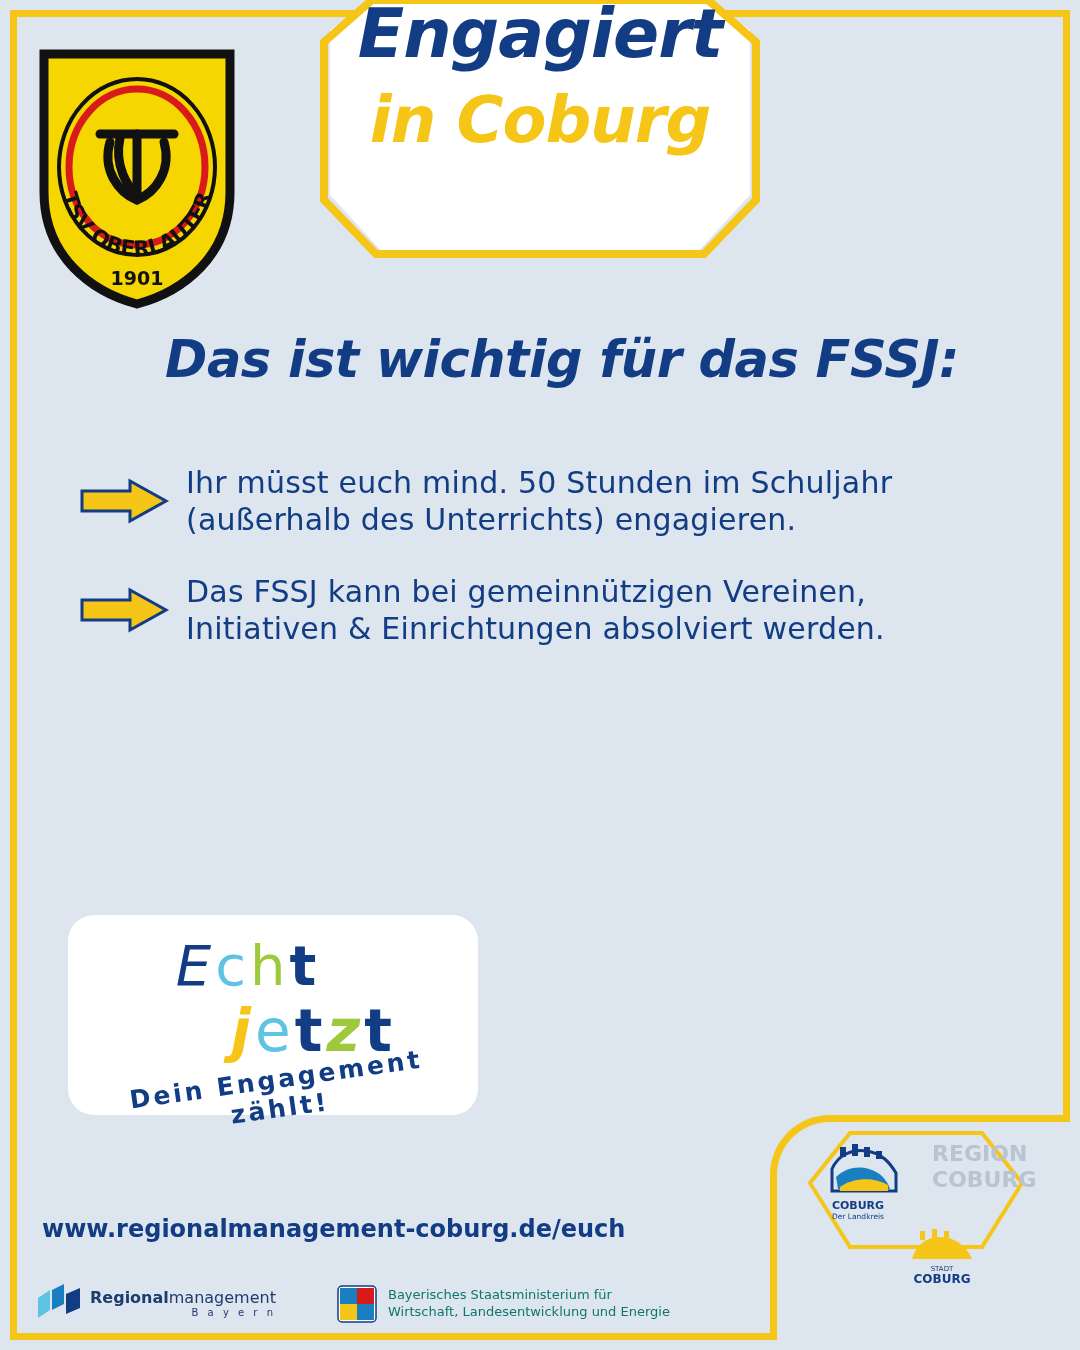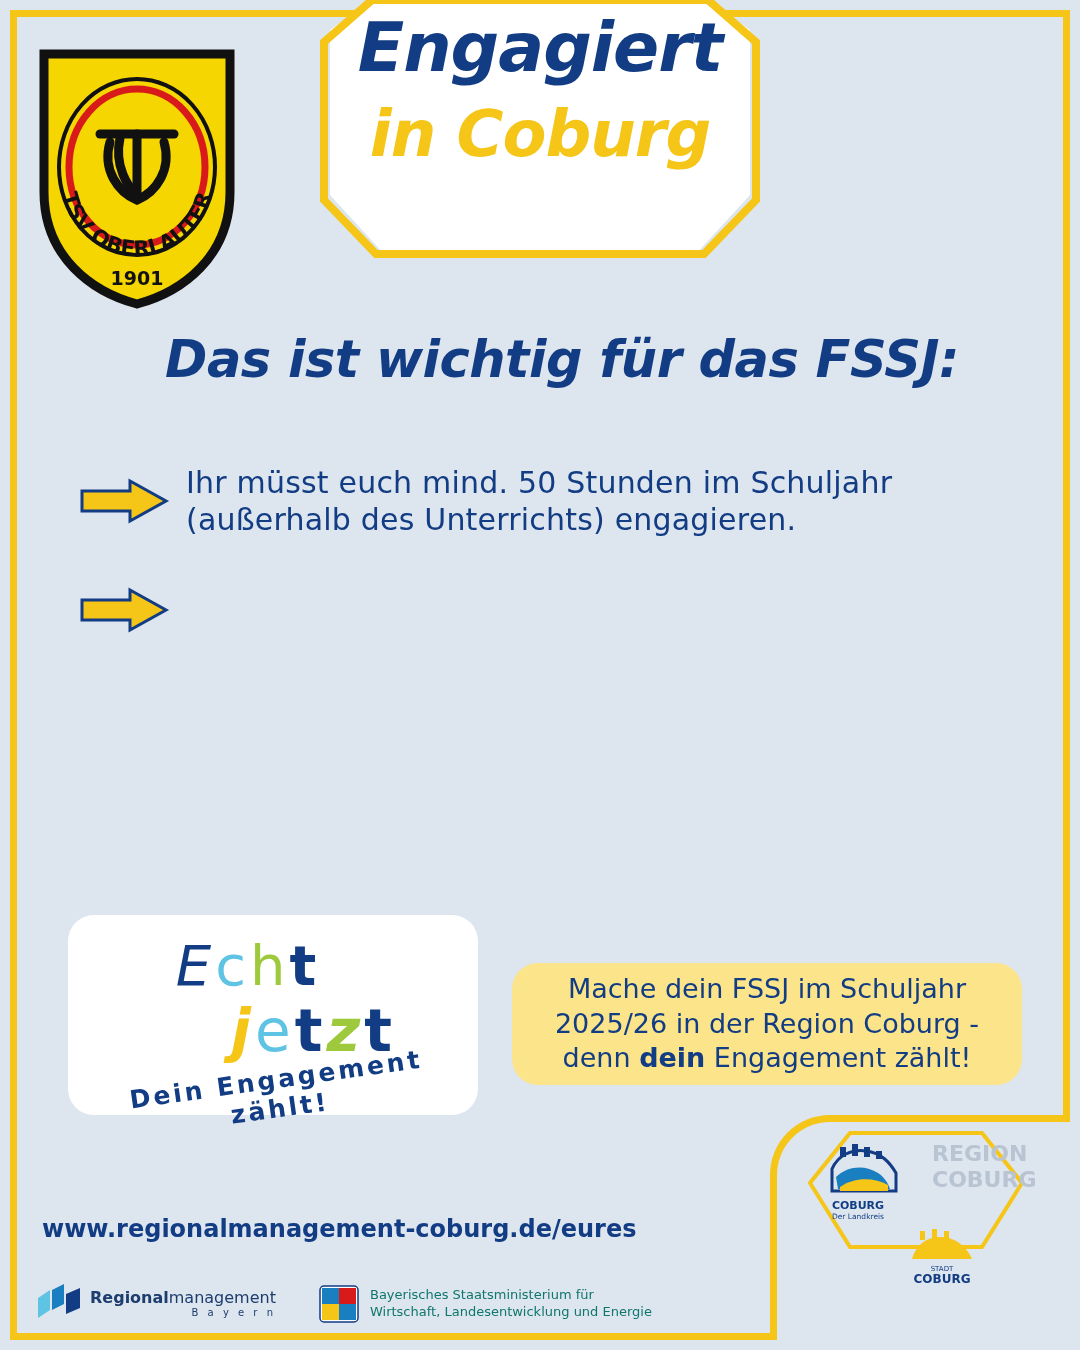--- a/index.html
+++ b/index.html
@@ -44,21 +44,20 @@
     z-index: 2;
   }
   .header-text {
     position: absolute;
     left: 330px;
     top: 0px;
     width: 420px;
     height: 250px;
     z-index: 4;
     text-align: center;
-    padding-top: 14px;
     box-sizing: border-box;
   }
   .header-line1 {
     font-family: "DejaVu Sans", sans-serif;
     font-weight: bold;
     font-style: italic;
     font-size: 68px;
     color: #123c83;
     line-height: 1.0;
     letter-spacing: -1px;
@@ -241,21 +240,21 @@
     color: #123c83;
   }
 
   
   .footer-logos {
     position: absolute;
     left: 36px;
     top: 1282px;
     display: flex;
     align-items: center;
-    gap: 18px;
+    gap: 36px;
   }
   .rmb-logo {
     display: flex;
     align-items: center;
     gap: 8px;
   }
   .rmb-text {
     font-family: "DejaVu Sans", sans-serif;
     font-size: 16px;
     color: #1c3d6e;
@@ -328,42 +327,36 @@
       </div>
       <div class="btext">Ihr müsst euch mind. 50 Stunden im Schuljahr (außerhalb des Unterrichts) engagieren.</div>
     </div>
 
     <div class="bullet b2">
       <div class="arrow">
         <svg width="92" height="48" viewBox="0 0 92 48">
           <path d="M4 14 H52 V4 L88 24 L52 44 V34 H4 Z" fill="#f5c518" stroke="#123c83" stroke-width="3"></path>
         </svg>
       </div>
+      <div class="btext">Das FSSJ kann bei gemeinnützigen Vereinen, Initiativen &amp; Einrichtungen absolviert werden.</div>
     </div>
 
 
   </div>
 
   <div class="echt-badge">
     <div class="echt-line1">
       <span class="ch-e">E</span><span class="ch-c">c</span><span class="ch-h">h</span><span class="ch-t">t</span>
     </div>
     <div class="echt-line2">
       <span class="ch-j">j</span><span class="ch-e2">e</span><span class="ch-t2">t</span><span class="ch-z">z</span><span class="ch-t3">t</span>
     </div>
     <div class="echt-sub">Dein Engagement zählt!</div>
   </div>
 
-  <div class="callout">
-    <div class="callout-text">
-      <span>Mache dein FSSJ im Schuljahr</span><br>
-      <span>2025/26 in der Region Coburg -</span><br>
-      <span>denn </span><b>dein</b><span> Engagement zählt!</span>
-    </div>
-  </div>
 
   <div class="bottom-shape"></div>
 
   <div class="region-logo">
     <svg width="250" height="185" viewBox="0 0 250 185">
 
       <polygon points="58,8 190,8 230,58 190,122 58,122 18,58" fill="none" stroke="#f5c518" stroke-width="4"></polygon>
 
       <g transform="translate(34,18)">
         <path d="M6 26 C12 12 26 6 40 8 C56 10 64 20 70 30 L70 48 L6 48 Z" fill="none" stroke="#123c83" stroke-width="3"></path>
@@ -384,21 +377,21 @@
         <path d="M2 30 C6 16 16 8 30 8 C44 8 56 16 62 30 Z" fill="#f5c518"></path>
         <rect x="10" y="2" width="5" height="9" fill="#f5c518"></rect>
         <rect x="22" y="0" width="5" height="10" fill="#f5c518"></rect>
         <rect x="34" y="2" width="5" height="9" fill="#f5c518"></rect>
         <text x="32" y="42" font-family="DejaVu Sans, sans-serif" font-size="7" fill="#123c83" text-anchor="middle">STADT</text>
         <text x="32" y="54" font-family="DejaVu Sans, sans-serif" font-size="12" font-weight="bold" fill="#123c83" text-anchor="middle">COBURG</text>
       </g>
     </svg>
   </div>
 
-  <div class="url">www.regionalmanagement-coburg.de/eures</div>
+  <div class="url">www.regionalmanagement-coburg.de/euch</div>
 
   <div class="footer-logos">
 
     <div class="rmb-logo">
       <svg width="46" height="40" viewBox="0 0 46 40">
         <polygon points="2,14 14,6 14,26 2,34" fill="#5fc3e4"></polygon>
         <polygon points="16,6 28,0 28,20 16,26" fill="#1a7fc1"></polygon>
         <polygon points="30,10 44,4 44,24 30,30" fill="#123c83"></polygon>
       </svg>
       <div class="rmb-text">

